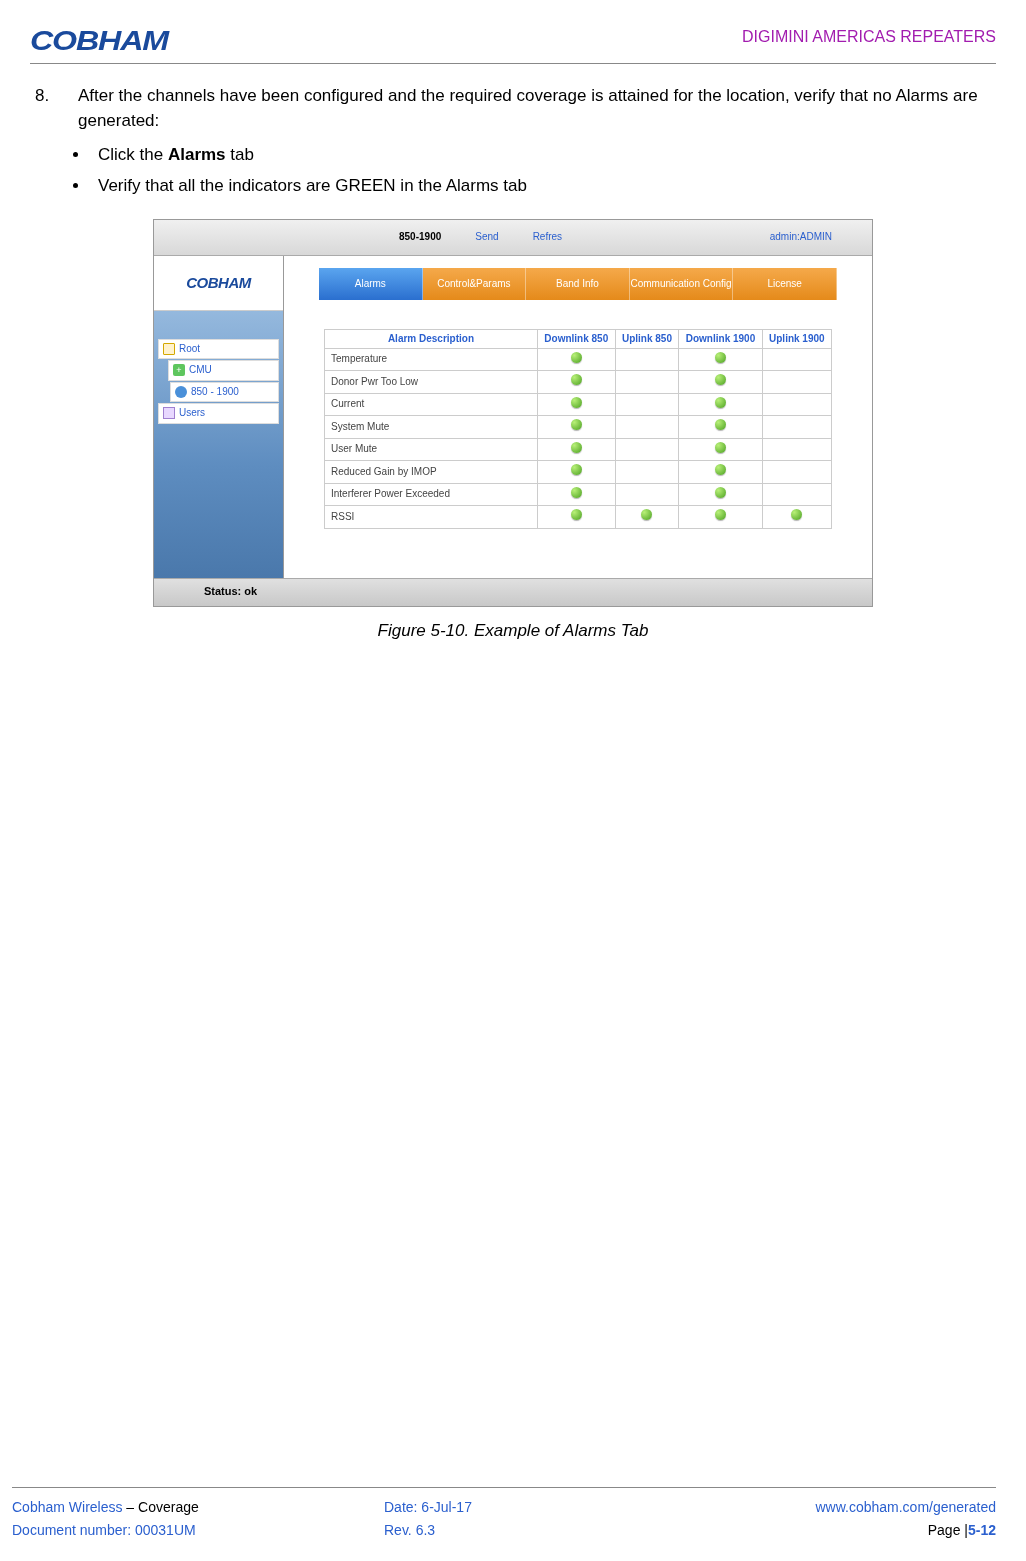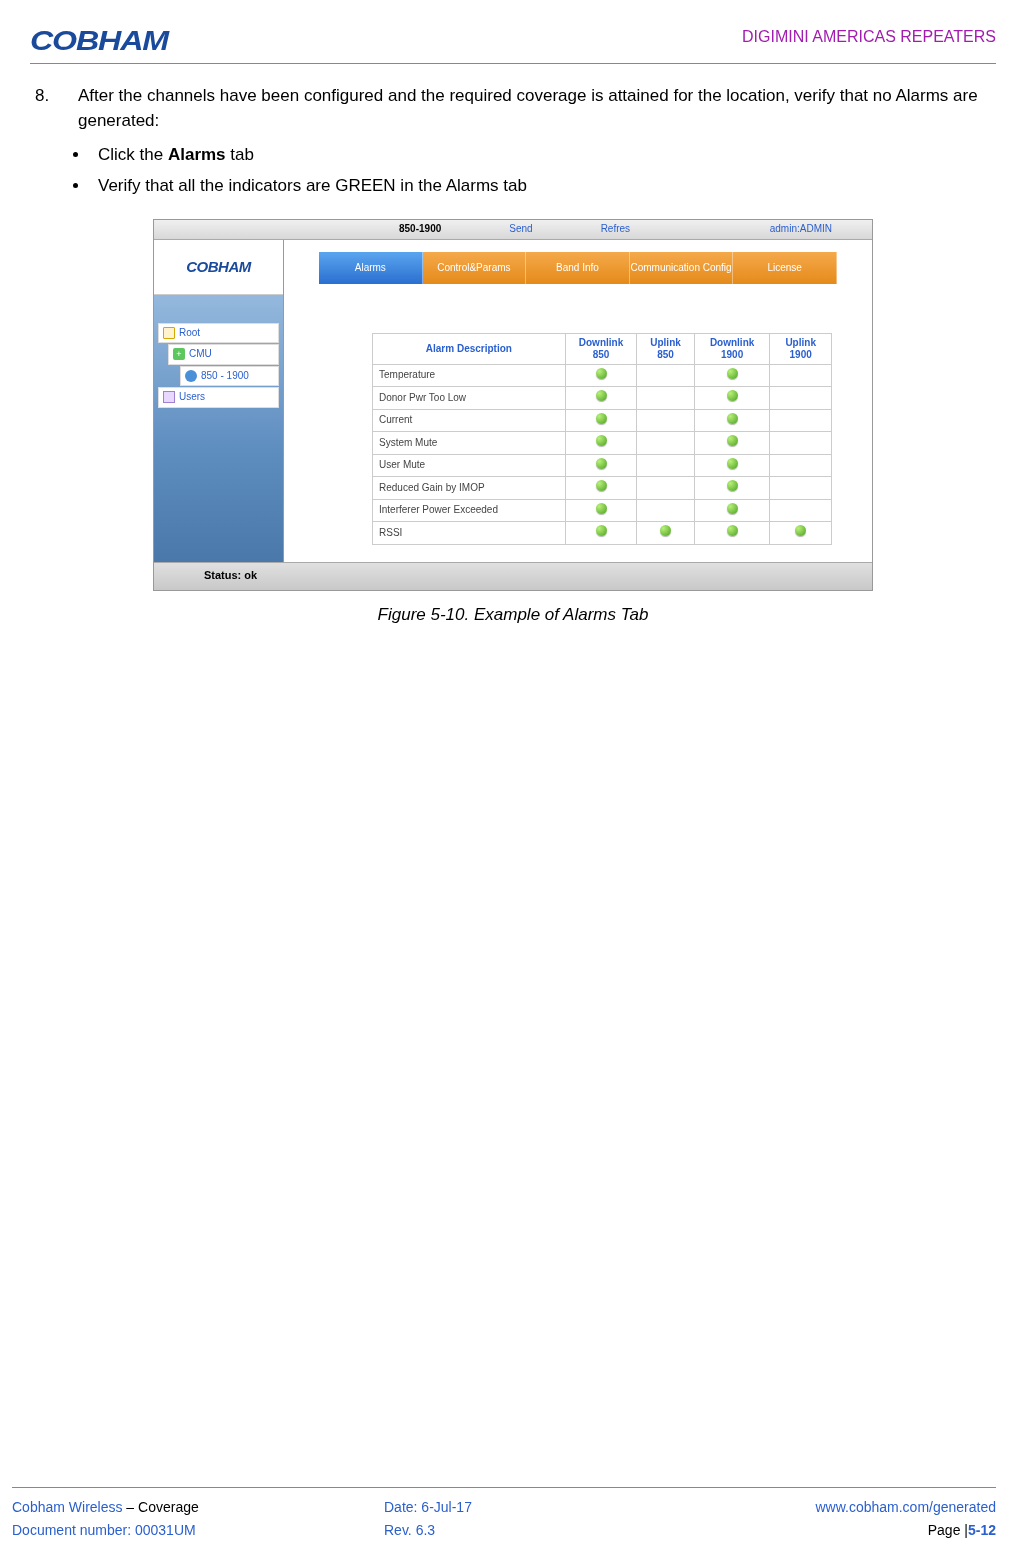--- a/index.html
+++ b/index.html
@@ -34,25 +34,25 @@
   .bullets li { padding-left: 8px; margin-bottom: 6px; }
   .bold { font-weight: bold; }
   .screenshot {
     width: 720px;
     margin: 20px auto 12px auto;
     border: 1px solid #999;
     background: #e8e8e8;
     font-size: 10px;
   }
   .ss-topbar {
-    height: 20px;
+    height: 36px;
     display: flex;
     align-items: center;
     padding-left: 245px;
-    gap: 68px;
+    gap: 34px;
     background: linear-gradient(#f0f0f0, #d8d8d8);
     border-bottom: 1px solid #aaa;
   }
   .ss-topbar .device { color: #000; font-weight: bold; }
   .ss-topbar .link { color: #2a5fce; cursor: default; }
   .ss-topbar .admin { color: #2a5fce; margin-left: auto; margin-right: 40px; }
   .ss-body { display: flex; height: 322px; background: #fff; }
   .ss-sidebar {
     width: 130px;
     background: linear-gradient(to bottom, #a8c8e8 0%, #5e8dc0 65%, #4a78ab 100%);
@@ -67,21 +67,21 @@
     border: 1px solid #ddd;
     margin-bottom: 1px;
     padding: 2px 4px;
     font-size: 10px;
     color: #2a5fce;
     display: flex;
     align-items: center;
     gap: 4px;
   }
   .tree-item.indent1 { margin-left: 10px; }
-  .tree-item.indent2 { margin-left: 22px; }
+  .tree-item.indent2 { margin-left: 12px; }
   .tree-icon { width: 12px; height: 12px; display: inline-flex; align-items:center; justify-content:center; font-size:9px;}
   .icon-house { background:#fff2cc; border:1px solid #d4a800; border-radius:1px;}
   .icon-green { background:#5ec65e; border-radius:2px; color:#fff;}
   .icon-blue { background:#4a90d9; border-radius:50%;}
   .icon-user { background:#e8d8ff; border:1px solid #a080d0;}
   .ss-main { flex: 1; background: #fff; display: flex; flex-direction: column; }
   .tabs { display: flex; padding: 12px 35px 0 35px; gap: 0; }
   .tab {
     flex: 1;
     height: 32px;
@@ -89,21 +89,21 @@
     color: #fff;
     display: flex;
     align-items: center;
     justify-content: center;
     text-align: center;
     line-height: 1.1;
     border-right: 1px solid rgba(255,255,255,.4);
   }
   .tab.active { background: linear-gradient(#5aa5ef, #2a6fcf); }
   .tab.inactive { background: linear-gradient(#f5a94a, #e58a1a); }
-  .table-wrap { padding: 49px 40px 0 40px; flex:1;margin-left:48px;}
+  .table-wrap { padding: 29px 40px 0 40px; flex:1;}
   table.alarms { width: 100%; border-collapse: collapse; font-size: 10px; }
   table.alarms th, table.alarms td { border: 1px solid #ccc; padding: 3px 6px; text-align: center; background:#fff;}
   table.alarms th { color: #2a5fce; font-weight: bold; line-height:1.2;}
   table.alarms td.desc { text-align: left; color: #444; }
   .dot {
     width: 11px; height: 11px; border-radius: 50%;
     background: radial-gradient(circle at 30% 30%, #b8f078, #4aa020);
     display: inline-block;
     box-shadow: 0 1px 1px rgba(0,0,0,.3);
   }

